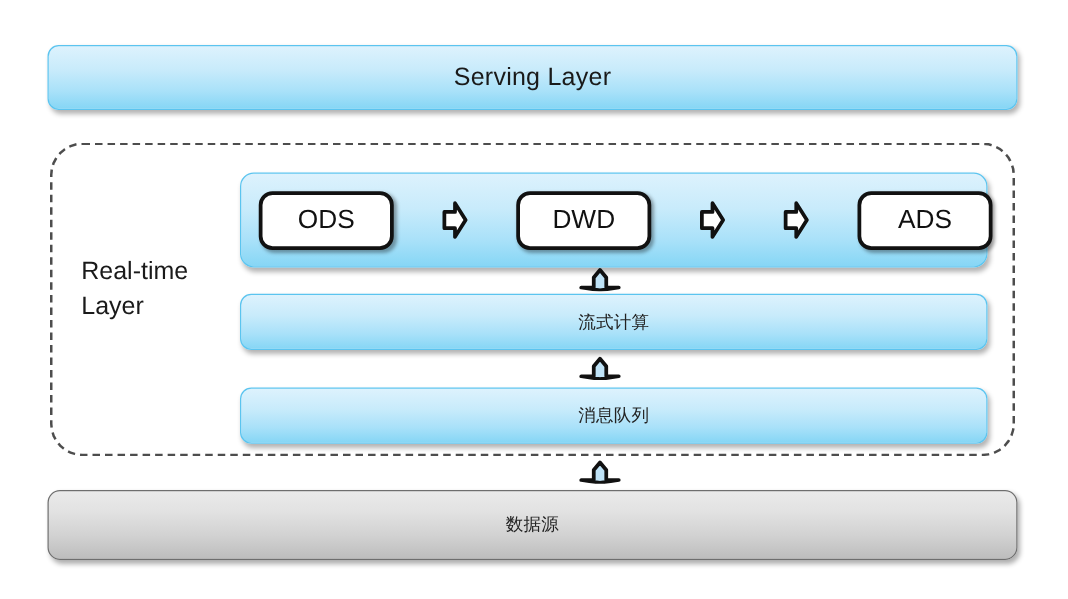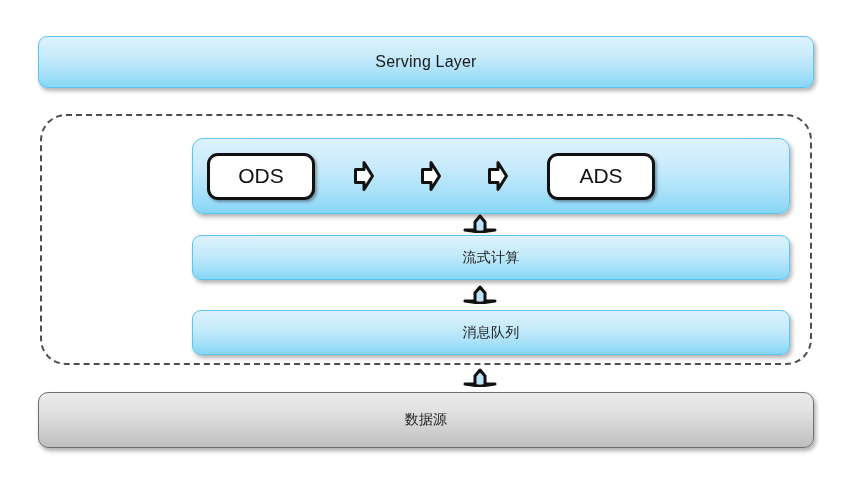--- a/index.html
+++ b/index.html
@@ -31,21 +31,21 @@
     border: 1px solid #5bc4ef;
     border-radius: 9px;
     box-shadow: 2px 3px 4px rgba(0,0,0,0.30);
     display: flex;
     align-items: center;
     justify-content: center;
   }
 
   .blue-bar-label {
     color: #1a1a1a;
-    font-size: 16px;
+    font-size: 20px;
     letter-spacing: 0.2px;
     white-space: nowrap;
   }
 
   .cjk {
     font-family: "DejaVu Serif", "Liberation Serif", serif;
     font-size: 14px;
     color: #222222;
   }
 
@@ -165,31 +165,38 @@
 <body>
 
 <div id="canvas">
 
   <div class="blue-bar" id="serving-layer">
     <span class="blue-bar-label">Serving Layer</span>
   </div>
 
   <div id="realtime-container"></div>
 
+  <div id="realtime-label">
+    <span class="l1">Real-time</span>
+    <span class="l2">Layer</span>
+  </div>
 
   <div class="blue-bar" id="dw-strip">
 
     <div class="dw-node">
       <span>ODS</span>
     </div>
 
     <svg class="arrow-right" viewBox="0 0 22 34">
       <path d="M2.5 10.5 H11 V3.5 L19.5 17 L11 30.5 V23.5 H2.5 Z" fill="#ffffff" stroke="#111111" stroke-width="3" stroke-linejoin="round"></path>
     </svg>
 
+    <div class="dw-node">
+      <span>DWD</span>
+    </div>
 
     <svg class="arrow-right" viewBox="0 0 22 34">
       <path d="M2.5 10.5 H11 V3.5 L19.5 17 L11 30.5 V23.5 H2.5 Z" fill="#ffffff" stroke="#111111" stroke-width="3" stroke-linejoin="round"></path>
     </svg>
 
 
     <svg class="arrow-right" viewBox="0 0 22 34">
       <path d="M2.5 10.5 H11 V3.5 L19.5 17 L11 30.5 V23.5 H2.5 Z" fill="#ffffff" stroke="#111111" stroke-width="3" stroke-linejoin="round"></path>
     </svg>
 

